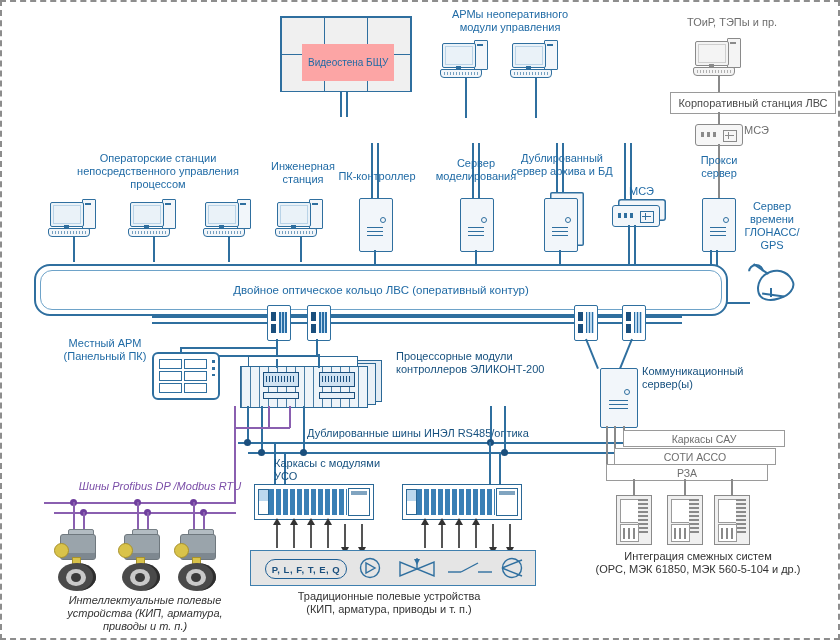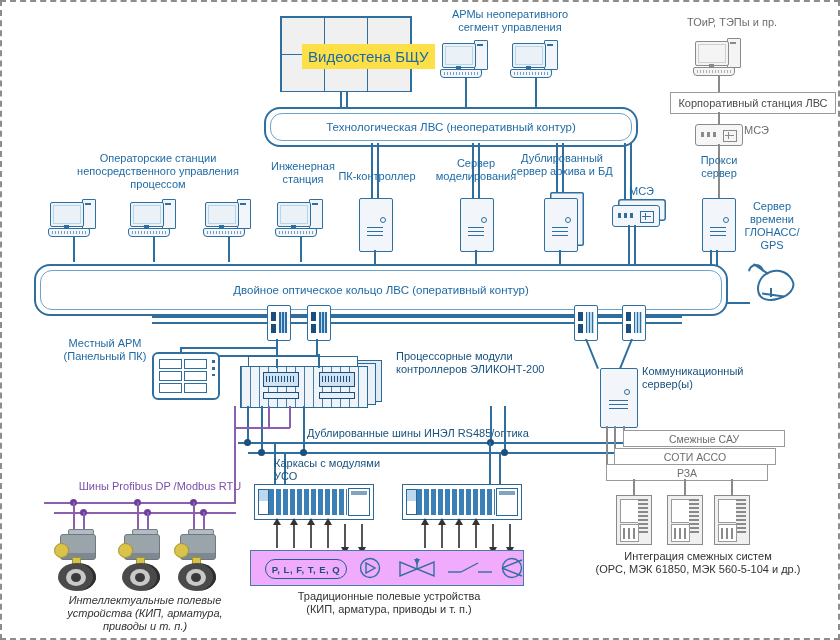--- a/index.html
+++ b/index.html
@@ -3,21 +3,21 @@
 <meta charset="utf-8">
 <style>
   html,body{margin:0;padding:0;background:#fff;}
   body{font-family:"Liberation Sans","DejaVu Sans",sans-serif;}
   #canvas{
     position:relative;width:840px;height:640px;background:#ffffff;
     box-sizing:border-box;border:2px dashed #8d8d8d;overflow:hidden;
   }
   .abs{position:absolute;box-sizing:border-box;}
   .lbl{position:absolute;color:#1f6aa5;font-size:11px;line-height:13px;text-align:center;white-space:pre-line;}
-  .lbl-pur{color:#7b4ea8;}
+  .lbl-pur{color:#7b4ea8;font-style:italic;}
   .lbl-gry{color:#6e6e6e;}
   .lbl-dk{color:#17517f;}
 
   
   .w{position:absolute;background:#2f6f9f;}
   .wv{width:2px;} .wh{height:2px;}
   .w-pur{background:#8a5fb0;}
   .w-gry{background:#8a8a8a;}
   .w-dbl{position:absolute;border-left:2px solid #2f6f9f;border-right:2px solid #2f6f9f;}
   .w-dblh{position:absolute;border-top:2px solid #2f6f9f;border-bottom:2px solid #2f6f9f;}
@@ -71,21 +71,21 @@
   .nsw{position:absolute;width:22px;height:34px;border:1.5px solid #2f6f9f;background:#fff;border-radius:2px;}
   .nsw .a{position:absolute;left:3px;top:6px;width:5px;height:9px;background:#1b4f7d;}
   .nsw .b{position:absolute;left:3px;top:18px;width:5px;height:9px;background:#1b4f7d;}
   .nsw .c{position:absolute;left:11px;top:6px;width:8px;height:21px;
      background:repeating-linear-gradient(90deg,#2a6ea6 0 1.5px,#bcd8ee 1.5px 3px);}
 
   
   #videowall{position:absolute;border:1.5px solid #2f6f9f;background:#f0f0f0;
      display:grid;grid-template-columns:repeat(3,1fr);grid-template-rows:repeat(2,1fr);}
   #videowall div{border:1px solid #2f6f9f;margin:-0.5px;}
-  #vw-label{position:absolute;background:#fde047;padding:4px 6px;color:#1f6aa5;font-size:15px;white-space:nowrap;}
+  #vw-label{position:absolute;background:#fca5a5;padding:13px 6px;color:#1f6aa5;font-size:10px;white-space:nowrap;}
 
   
   .gbar{position:absolute;border:1px solid #9a9a9a;background:#fff;color:#6e6e6e;
         font-size:10.5px;display:flex;align-items:center;justify-content:center;}
   .gbar.corp{font-size:11px;color:#4a4a4a;}
 
   
   #panelpc{position:absolute;width:64px;height:44px;border:2px solid #2f6f9f;background:#fff;border-radius:6px;}
   #panelpc .grid{position:absolute;left:5px;top:5px;right:11px;bottom:5px;
      display:grid;grid-template-columns:1fr 1fr;grid-template-rows:repeat(3,1fr);gap:2px;}
@@ -113,21 +113,21 @@
   .iorack .cpu{position:absolute;right:3px;top:3px;width:20px;bottom:3px;border:1.2px solid #2b6896;background:#fff;}
   .iorack .cpu:before{content:"";position:absolute;left:2px;top:2px;right:2px;height:4px;background:#2b6896;opacity:.6;}
 
   
   .arr{position:absolute;width:1.6px;background:#555;}
   .arr:after{content:"";position:absolute;left:-3px;width:0;height:0;border-left:4px solid transparent;border-right:4px solid transparent;}
   .arr.up:after{top:-6px;border-bottom:7px solid #333;}
   .arr.dn:after{bottom:-6px;border-top:7px solid #333;}
 
   
-  #symbox{position:absolute;border:1.5px solid #3f7fae;background:#f0abfc;}
+  #symbox{position:absolute;border:1.5px solid #3f7fae;background:#e5e5e5;padding-left:12px;}
   #symtag{position:absolute;border:1.5px solid #1f5f94;border-radius:11px;color:#1b4f7d;
      font-size:9.5px;letter-spacing:.5px;display:flex;align-items:center;justify-content:center;font-weight:bold;}
   #symtag:before{content:"";position:absolute;left:3px;right:3px;top:50%;height:0;border-top:1px solid #1f5f94;z-index:-1;}
 
   
   .valve{position:absolute;width:50px;height:62px;}
   .valve .act{position:absolute;left:6px;top:2px;width:34px;height:24px;background:#9aa4ab;
      border:1px solid #6f787e;border-radius:3px;
      box-shadow:inset 0 -7px 0 -1px #7e8890;}
   .valve .act2{position:absolute;left:14px;top:-3px;width:24px;height:10px;background:#b3bcc2;
@@ -173,21 +173,21 @@
     <div></div>
     <div></div>
     <div></div>
     <div></div>
     <div></div>
   </div>
   <div id="vw-label" style="left:300px;top:42px;">Видеостена БЩУ</div>
   <div class="w-dbl abs" style="left:338px;top:90px;width:8px;height:25px;"></div>
 
   <div class="lbl" style="left:418px;top:6px;width:180px;">АРМы неоперативного
-сегмент управления</div>
+модули управления</div>
   <div class="pc" style="left:440px;top:38px;">
     <div class="tower"></div>
     <div class="scr">
         <i></i>
       </div>
     <div class="nek"></div>
     <div class="kb"></div>
   </div>
   <div class="w wv" style="left:463px;top:76px;height:40px;"></div>
   <div class="pc" style="left:510px;top:38px;">
@@ -222,24 +222,20 @@
   <div class="w wv w-gry" style="left:716px;top:142px;height:54px;"></div>
 
   <div class="lbl" style="left:680px;top:152px;width:74px;">Прокси
 сервер</div>
   <div class="srv" style="left:700px;top:196px;">
     <div class="dot"></div>
     <div class="ln"></div>
   </div>
   <div class="w-dbl abs" style="left:708px;top:248px;width:8px;height:22px;"></div>
 
-  <div class="bus" style="left:262px;top:105px;width:370px;height:36px;">
-    <div class="bus-inner"></div>
-    <div class="bt">Технологическая ЛВС (неоперативный контур)</div>
-  </div>
 
   <div class="w-dbl abs" style="left:369px;top:141px;width:8px;height:74px;"></div>
   <div class="w-dbl abs" style="left:470px;top:141px;width:8px;height:74px;"></div>
   <div class="w-dbl abs" style="left:554px;top:141px;width:8px;height:64px;"></div>
   <div class="w-dbl abs" style="left:622px;top:141px;width:8px;height:62px;"></div>
 
   <div class="lbl" style="left:48px;top:150px;width:216px;">Операторские станции
 непосредственного управления
 процессом</div>
   <div class="pc" style="left:48px;top:197px;">
@@ -537,21 +533,21 @@
     <div class="dot" style="left:23px;top:20px;"></div>
     <div class="ln" style="left:8px;top:31px;width:19px;"></div>
   </div>
   <div class="lbl lbl-dk" style="left:640px;top:363px;width:140px;text-align:left;">Коммуникационный
 сервер(ы)</div>
 
   <div class="w wv w-gry" style="left:621px;top:424px;height:10px;"></div>
   <div class="w wv w-gry" style="left:612px;top:424px;height:24px;"></div>
   <div class="w wv w-gry" style="left:604px;top:424px;height:38px;"></div>
 
-  <div class="gbar" style="left:621px;top:428px;width:160px;height:15px;">Смежные САУ</div>
+  <div class="gbar" style="left:621px;top:428px;width:160px;height:15px;">Каркасы САУ</div>
   <div class="gbar" style="left:612px;top:446px;width:160px;height:15px;">СОТИ АССО</div>
   <div class="gbar" style="left:604px;top:462px;width:160px;height:15px;">РЗА</div>
 
   <div class="w wv w-gry" style="left:631px;top:477px;height:16px;"></div>
   <div class="w wv w-gry" style="left:682px;top:477px;height:16px;"></div>
   <div class="w wv w-gry" style="left:729px;top:477px;height:16px;"></div>
 
   <div class="cab" style="left:614px;top:493px;">
     <div class="face"></div>
     <div class="led"></div>

